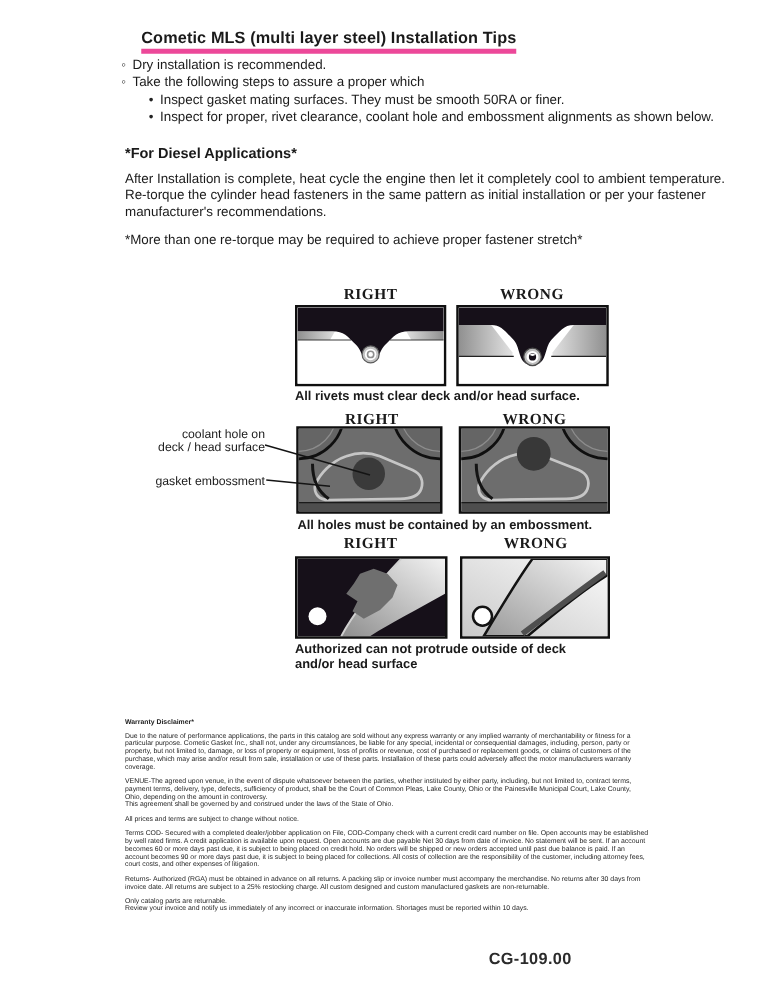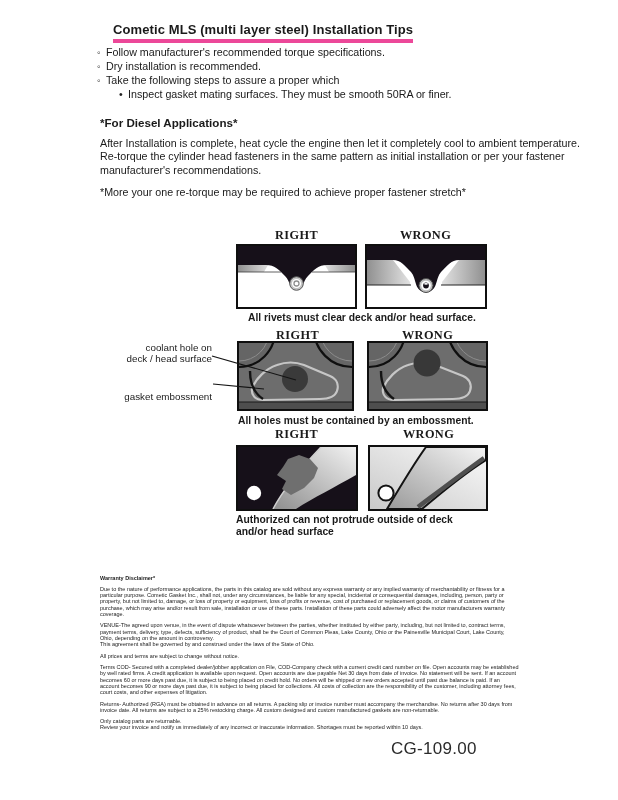--- a/index.html
+++ b/index.html
@@ -29,65 +29,65 @@
   .fig .rw-label{position:absolute;width:121px;text-align:center;
       font-size:12.3px;font-weight:bold;letter-spacing:.4px;top:0;font-family:Liberation Serif, serif;}
   .panel{position:absolute;border:2px solid #0f0f0f;box-sizing:border-box;background:#fff;}
   .panel svg{display:block;width:100%;height:100%;}
   .caption{position:absolute;font-size:10.3px;font-weight:bold;white-space:nowrap;}
 
   .fig1{left:236px;top:228px;height:100px;}
   .fig1 .p-left{left:0;top:16px;width:121px;height:65px;}
   .fig1 .p-right{left:129px;top:16px;width:122px;height:65px;}
   .fig1 .rw-r{left:0;} .fig1 .rw-w{left:129px;}
-  .fig1 .caption{left:0;top:84px;margin-left:12px;}
+  .fig1 .caption{left:0;top:84px;}
 
   .fig2{left:236px;top:328px;height:100px;}
   .fig2 .p-left{left:1px;top:13px;width:117px;height:70px;}
   .fig2 .p-right{left:131px;top:13px;width:121px;height:70px;}
   .fig2 .rw-r{left:1px;} .fig2 .rw-w{left:131px;}
   .fig2 .caption{left:2px;top:87px;}
 
   .fig3{left:236px;top:427px;height:112px;}
   .fig3 .p-left{left:0;top:18px;width:122px;height:66px;}
   .fig3 .p-right{left:132px;top:18px;width:120px;height:66px;}
   .fig3 .rw-r{left:0;} .fig3 .rw-w{left:132px;}
   .fig3 .caption{left:0;top:87px;line-height:11.5px;white-space:normal;width:250px;}
 
   
   .side-labels{left:88px;top:342px;width:124px;text-align:right;
       font-size:9.8px;line-height:11px;}
-  .side-labels .lbl2{margin-top:27px;}
+  .side-labels .lbl2{margin-top:16px;}
   .pointer-svg{left:204px;top:348px;width:100px;height:48px;z-index:5;}
 
   
   .disclaimer{left:100px;top:575px;width:419px;font-size:5.5px;line-height:6.15px;
       color:#1c1c1c;}
   .disclaimer .hd{font-weight:bold;margin-bottom:5px;}
   .disclaimer .blk{margin-bottom:5.5px;}
   .disclaimer p{margin:0;}
 
-  .page-code{left:391px;top:739px;font-size:17px;color:#2b2b2b;letter-spacing:.3px;}
+  .page-code{left:391px;top:759px;font-size:13px;color:#2b2b2b;letter-spacing:.3px;font-weight:bold;}
 </style>
 </head>
 <body>
 
 <div class="abs title">Cometic MLS (multi layer steel) Installation Tips</div>
 
 <div class="abs tips">
-  <div class="tip-row"><span class="mk">◦</span><span>Follow manufacturer's recommended torque specifications.</span></div>
   <div class="tip-row"><span class="mk">◦</span><span>Dry installation is recommended.</span></div>
   <div class="tip-row"><span class="mk">◦</span><span>Take the following steps to assure a proper which</span></div>
   <div class="tip-row tip-sub"><span class="mk">•</span><span>Inspect gasket mating surfaces.  They must be smooth 50RA or finer.</span></div>
+  <div class="tip-row tip-sub"><span class="mk">•</span><span>Inspect for proper, rivet clearance, coolant hole and embossment alignments as shown below.</span></div>
 </div>
 
 <div class="abs diesel">
   <h2>*For Diesel Applications*</h2>
   <p>After Installation is complete, heat cycle the engine then let it completely cool to ambient temperature. Re-torque the cylinder head fasteners in the same pattern as initial installation or per your fastener manufacturer's recommendations.</p>
-  <p>*More your one re-torque may be required to achieve proper fastener stretch*</p>
+  <p>*More than one re-torque may be required to achieve proper fastener stretch*</p>
 </div>
 
 <div class="abs fig fig1">
   <div class="rw-label rw-r">RIGHT</div>
   <div class="rw-label rw-w">WRONG</div>
 
   <div class="panel p-left">
     <svg viewBox="0 0 117 61" preserveAspectRatio="none">
       <defs>
         <linearGradient id="g1l" x1="0" y1="0" x2="1" y2="0">

